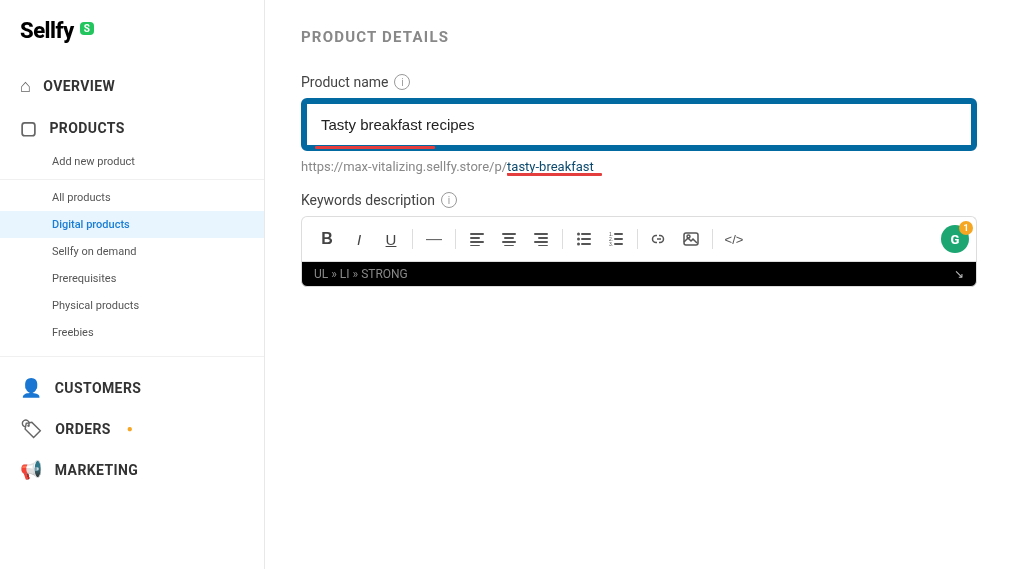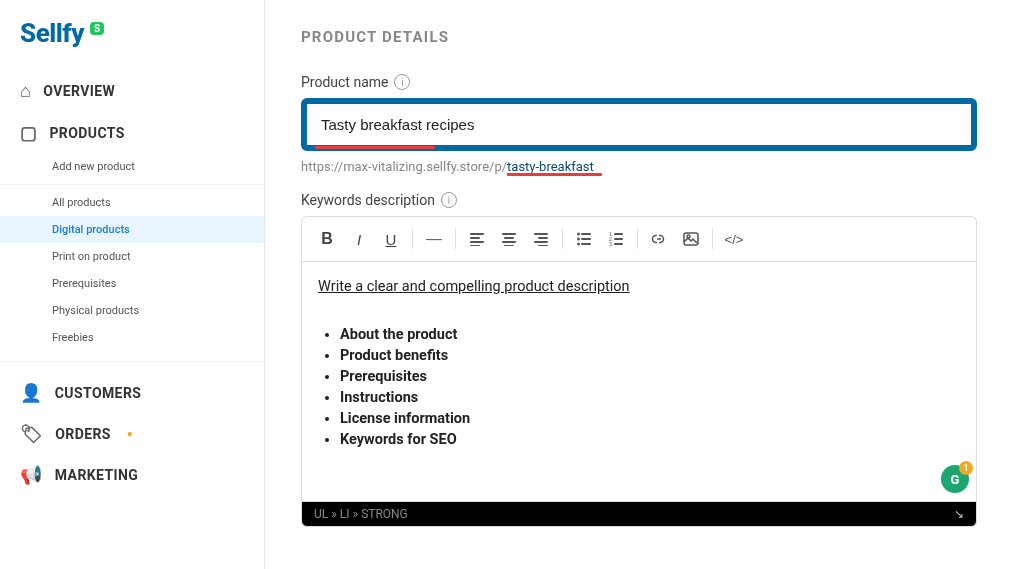--- a/index.html
+++ b/index.html
@@ -16,23 +16,23 @@
       flex-direction: column;
       height: 100%;
     }
     .logo-area {
       padding: 18px 20px 16px 20px;
       display: flex;
       align-items: center;
       gap: 4px;
     }
     .logo-text {
-      font-size: 26px;
+      font-size: 22px;
       font-weight: 800;
-      color: #0369a1;
+      color: #000000;
       letter-spacing: -0.5px;
     }
     .logo-badge {
       background: #22c55e;
       color: #fff;
       font-size: 10px;
       font-weight: 700;
       border-radius: 4px;
       padding: 1px 4px;
       margin-left: 2px;
@@ -256,21 +256,21 @@
       <span>Add new product</span>
     </div>
     <div class="nav-divider"></div>
     <div class="nav-sub-item">
       <span>All products</span>
     </div>
     <div class="nav-sub-item active">
       <span>Digital products</span>
     </div>
     <div class="nav-sub-item">
-      <span>Print on product</span>
+      <span>Sellfy on demand</span>
     </div>
     <div class="nav-sub-item">
       <span>Prerequisites</span>
     </div>
     <div class="nav-sub-item">
       <span>Physical products</span>
     </div>
     <div class="nav-sub-item">
       <span>Freebies</span>
     </div>
@@ -381,32 +381,20 @@
         <svg width="16" height="14" viewBox="0 0 16 14" fill="none" stroke="#555" stroke-width="1.5">
             <rect x="1" y="1" width="14" height="12" rx="2"></rect>
             <circle cx="5.5" cy="4.5" r="1.5"></circle>
             <path d="M1 10l4-4 3 3 2-2 4 4"></path>
           </svg>
       </button>
       <div class="toolbar-sep"></div>
       <button class="toolbar-btn" style="font-size:13px; color:#555;">&lt;/&gt;</button>
     </div>
 
-    <div class="editor-area" contenteditable="true" style="">
-      <p class="editor-placeholder">Write a clear and compelling product description</p>
-      <br>
-      <ul class="editor-list">
-        <li>About the product</li>
-        <li>Product benefits</li>
-        <li>Prerequisites</li>
-        <li>Instructions</li>
-        <li>License information</li>
-        <li>Keywords for SEO</li>
-      </ul>
-    </div>
 
     <div style="position:relative; height:0;">
       <div style="position:absolute; right:8px; top:-36px; width:28px; height:28px; background:#1ca672; border-radius:50%; display:flex; align-items:center; justify-content:center; cursor:pointer;">
         <span style="color:#fff; font-weight:800; font-size:13px;">G</span>
         <span style="position:absolute; top:-4px; right:-4px; background:#f5a623; color:#fff; border-radius:50%; width:14px; height:14px; font-size:9px; font-weight:700; display:flex; align-items:center; justify-content:center;">1</span>
       </div>
     </div>
 
     <div class="editor-statusbar">
       <span>UL » LI » STRONG</span>

